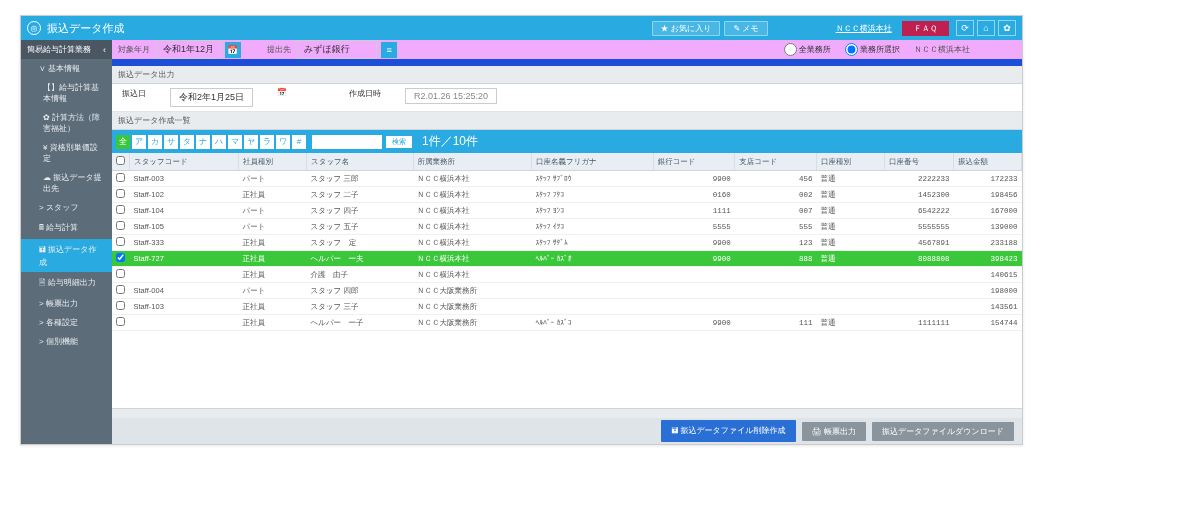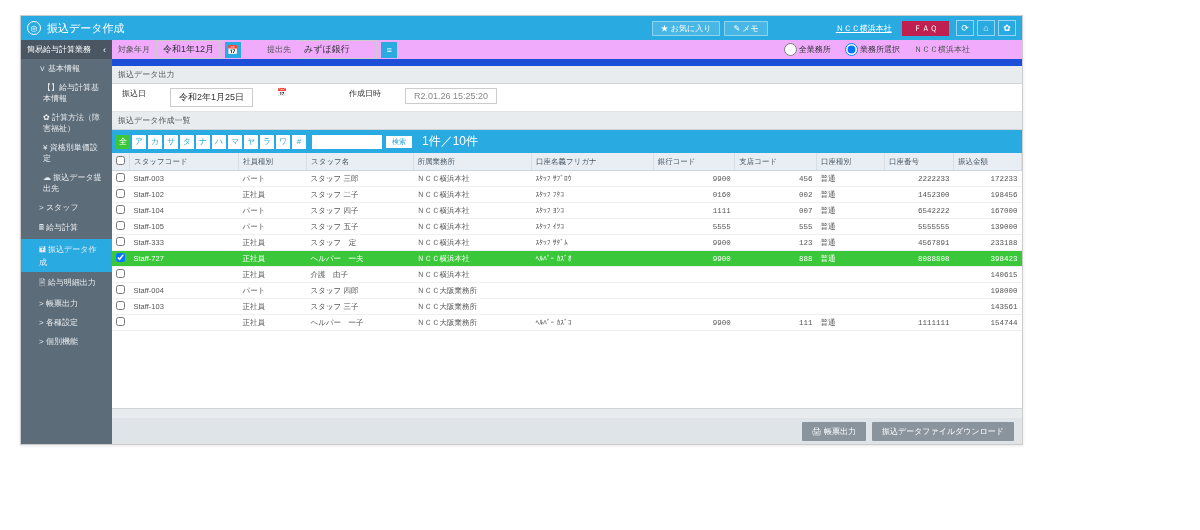--- a/index.html
+++ b/index.html
@@ -295,20 +295,21 @@
                   <td>普通</td>
                   <td class="num">1111111</td>
                   <td class="num">154744</td>
                 </tr>
               </tbody>
         </table>
       </div>
       <div class="scrollbar-h"></div>
 
       <div class="footer">
+        <div class="btn primary">🖬 振込データファイル削除作成</div>
         <div class="btn gray">🖨 帳票出力</div>
         <div class="btn gray">振込データファイルダウンロード</div>
       </div>
     </div>
   </div>
 
 </div>
 </div>
 
 </body></html>

